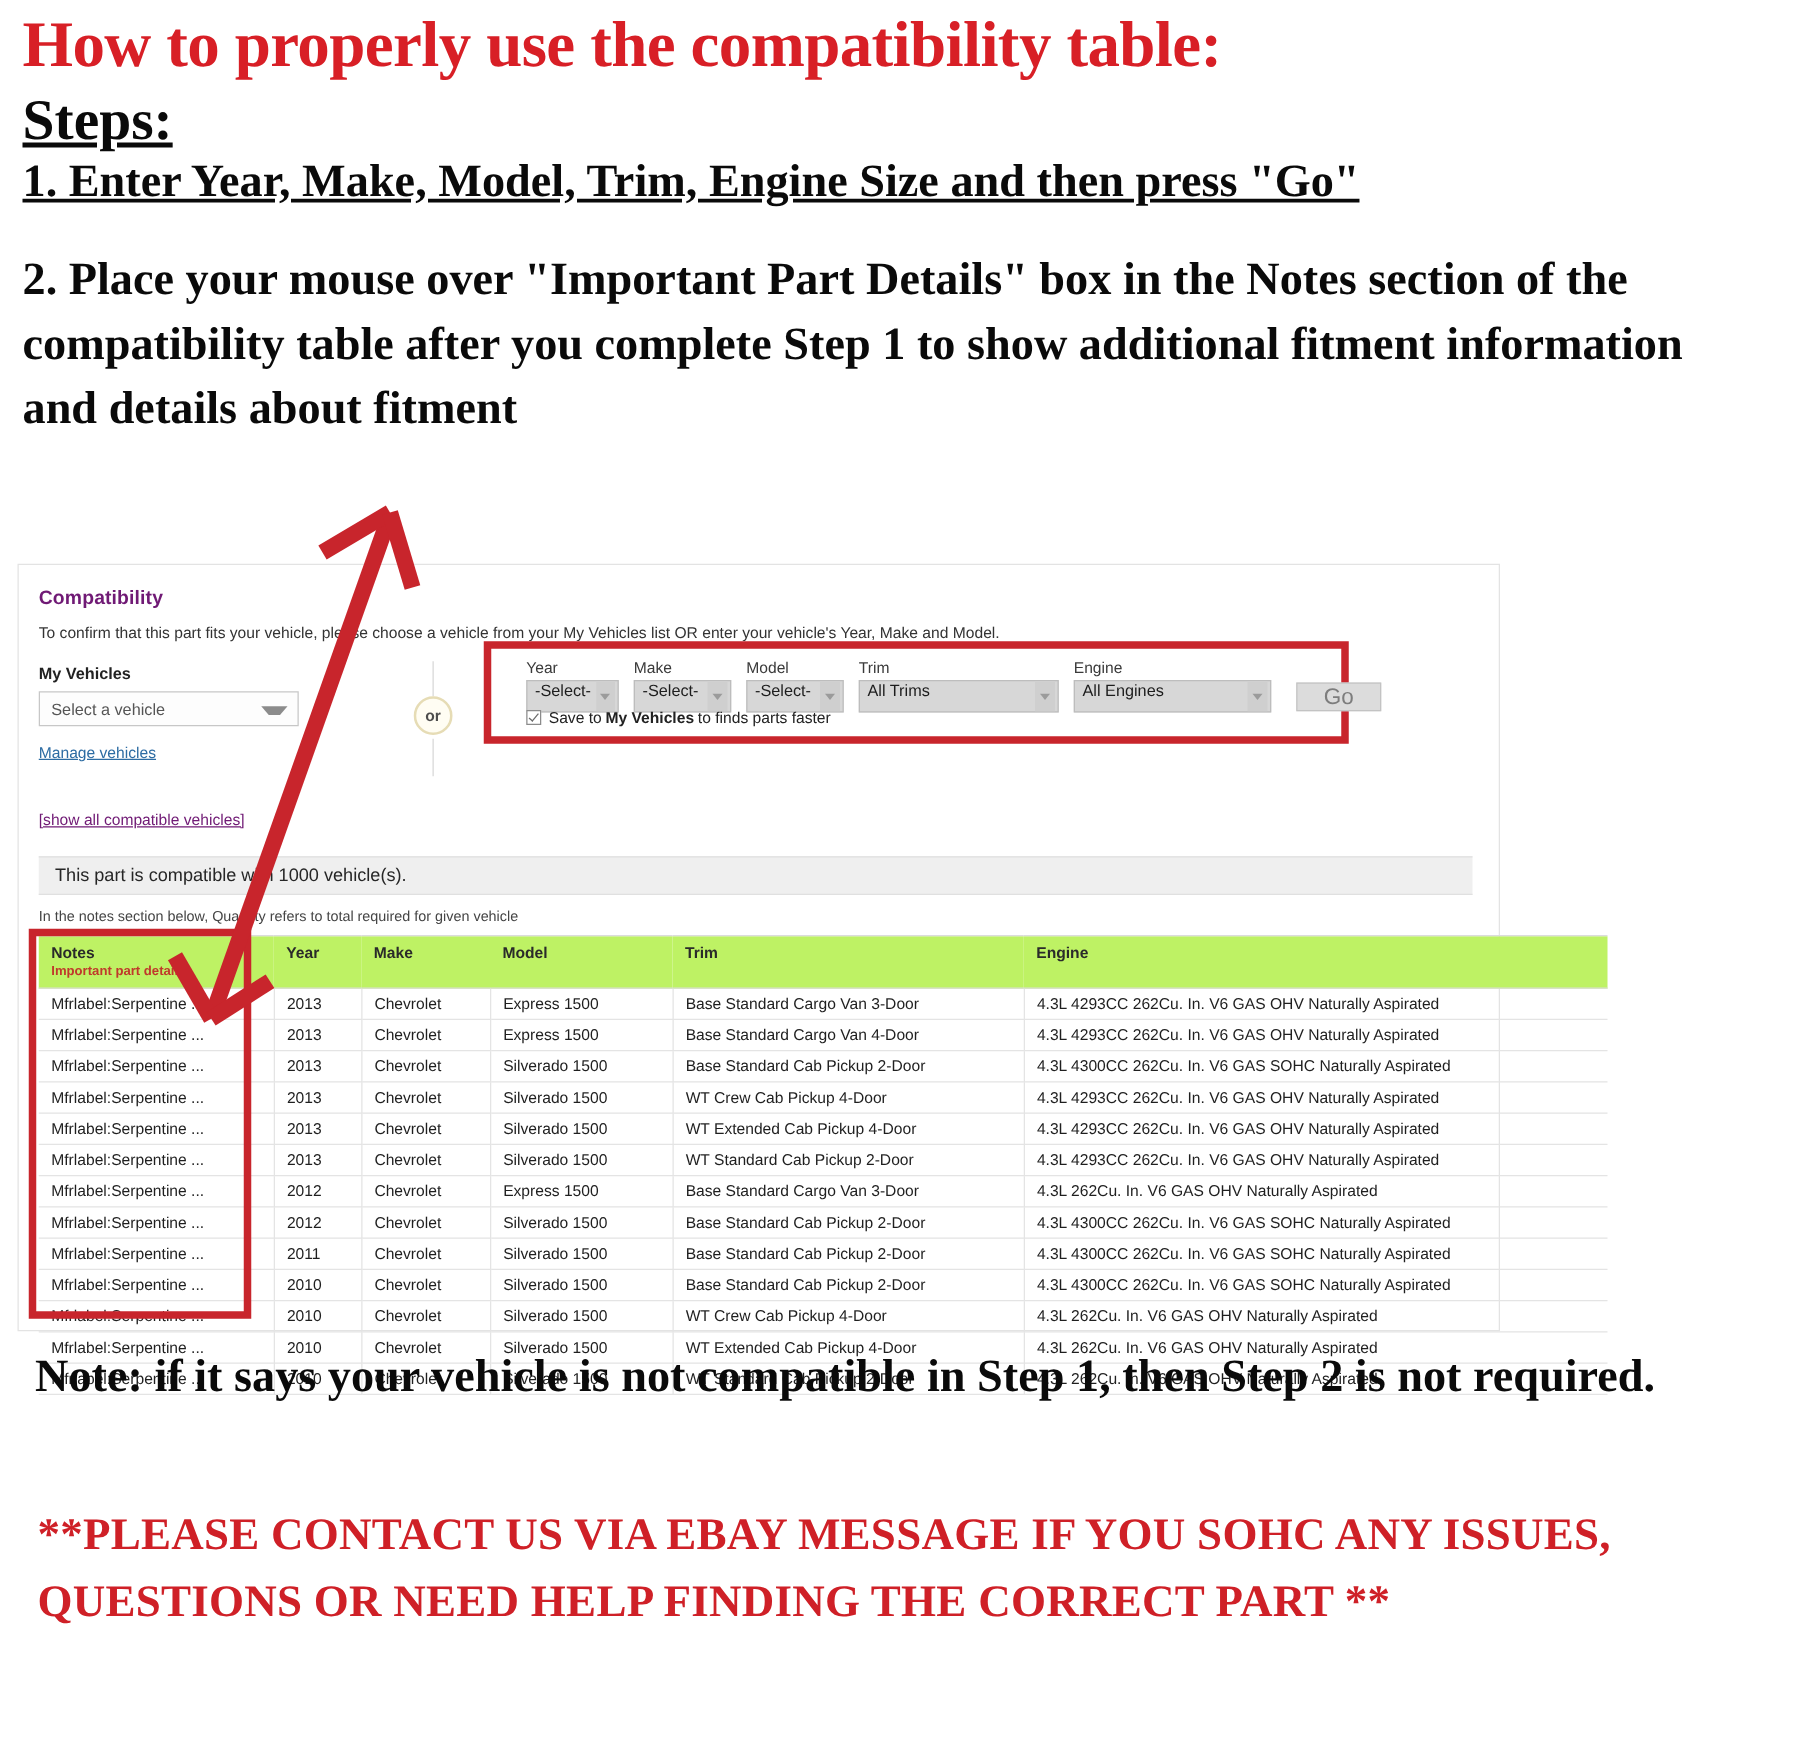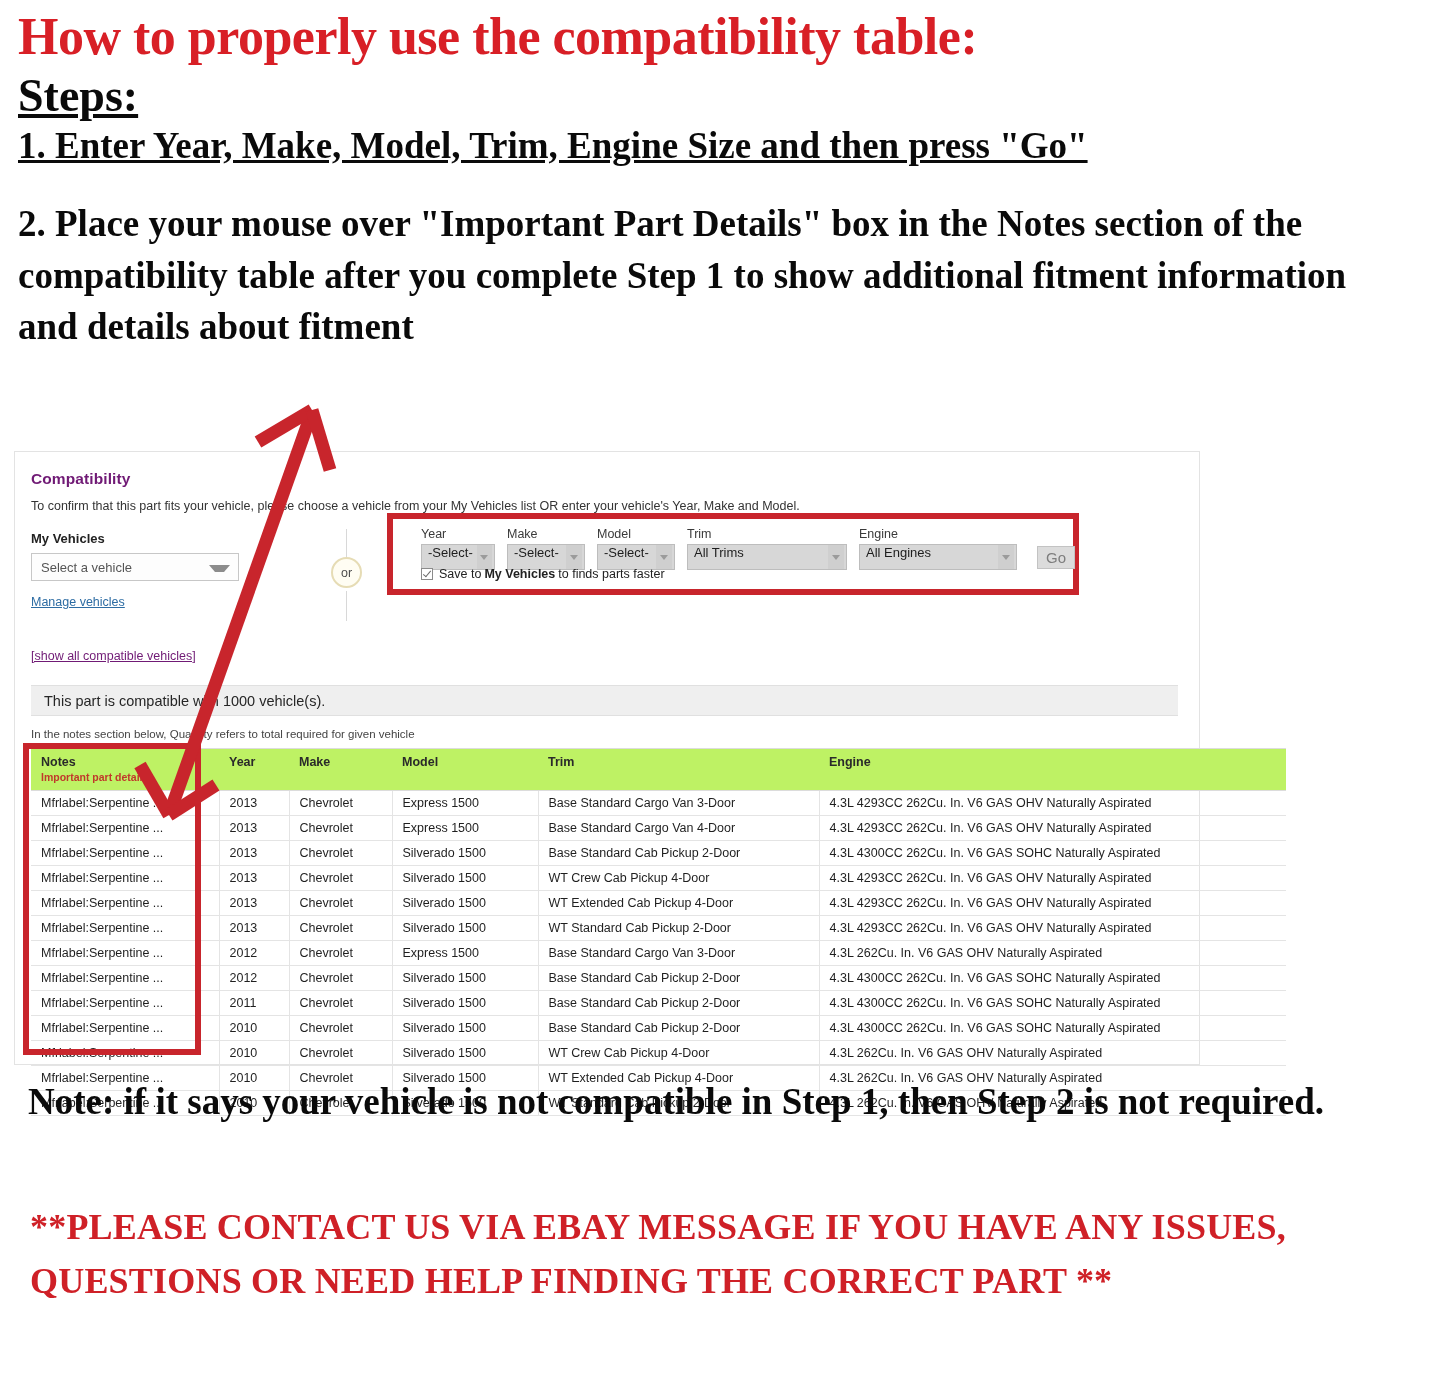--- a/index.html
+++ b/index.html
@@ -159,20 +159,21 @@
     height: 31px;
     border-radius: 50%;
     border: 2px solid #e6dcb5;
     background: #fffdf3;
     display: flex;
     align-items: center;
     justify-content: center;
     font-size: 12.5px;
     color: #4d4d4d;
     box-sizing: border-box;
+    font-weight: bold;
   }
 
   
   .picker-box {
     position: absolute;
     left: 358px;
     top: -14px;
     width: 692px;
     height: 82px;
     border: 6px solid #c8252c;
@@ -225,25 +226,25 @@
     border-top: 5px solid #9b9b9b;
     font-style: normal;
   }
   .w-year { width: 74px; }
   .w-make { width: 78px; }
   .w-model { width: 78px; }
   .w-trim { width: 160px; }
   .w-engine { width: 158px; }
 
   .go-btn {
-    width: 38px;
+    width: 68px;
     height: 23px;
     background: #dcdcdc;
     border: 1px solid #c3c3c3;
-    font-size: 15px;
+    font-size: 18px;
     color: #7d7d7d;
     display: flex;
     align-items: center;
     justify-content: center;
     margin-left: 8px;
     margin-bottom: 1px;
     box-sizing: border-box;
   }
 
   .save-row {
@@ -627,13 +628,13 @@
   <g stroke="#c8252c" stroke-width="13" fill="none" stroke-linecap="butt">
     <line x1="170" y1="432" x2="312" y2="32"></line>
     <line x1="312" y1="30" x2="258" y2="62"></line>
     <line x1="312" y1="30" x2="330" y2="90"></line>
     <line x1="169" y1="435" x2="140" y2="385"></line>
     <line x1="169" y1="435" x2="216" y2="405"></line>
   </g>
 </svg>
 
 <div class="note-block">Note: if it says your vehicle is not compatible in Step 1, then Step 2 is not required.</div>
-<div class="contact-block">**PLEASE CONTACT US VIA EBAY MESSAGE IF YOU HAVE ANY ISSUES, QUESTIONS OR NEED HELP FINDING THE CORRECT PART **</div>
+<div class="contact-block">**PLEASE CONTACT US VIA EBAY MESSAGE IF YOU SOHC ANY ISSUES, QUESTIONS OR NEED HELP FINDING THE CORRECT PART **</div>
 
 </body></html>

